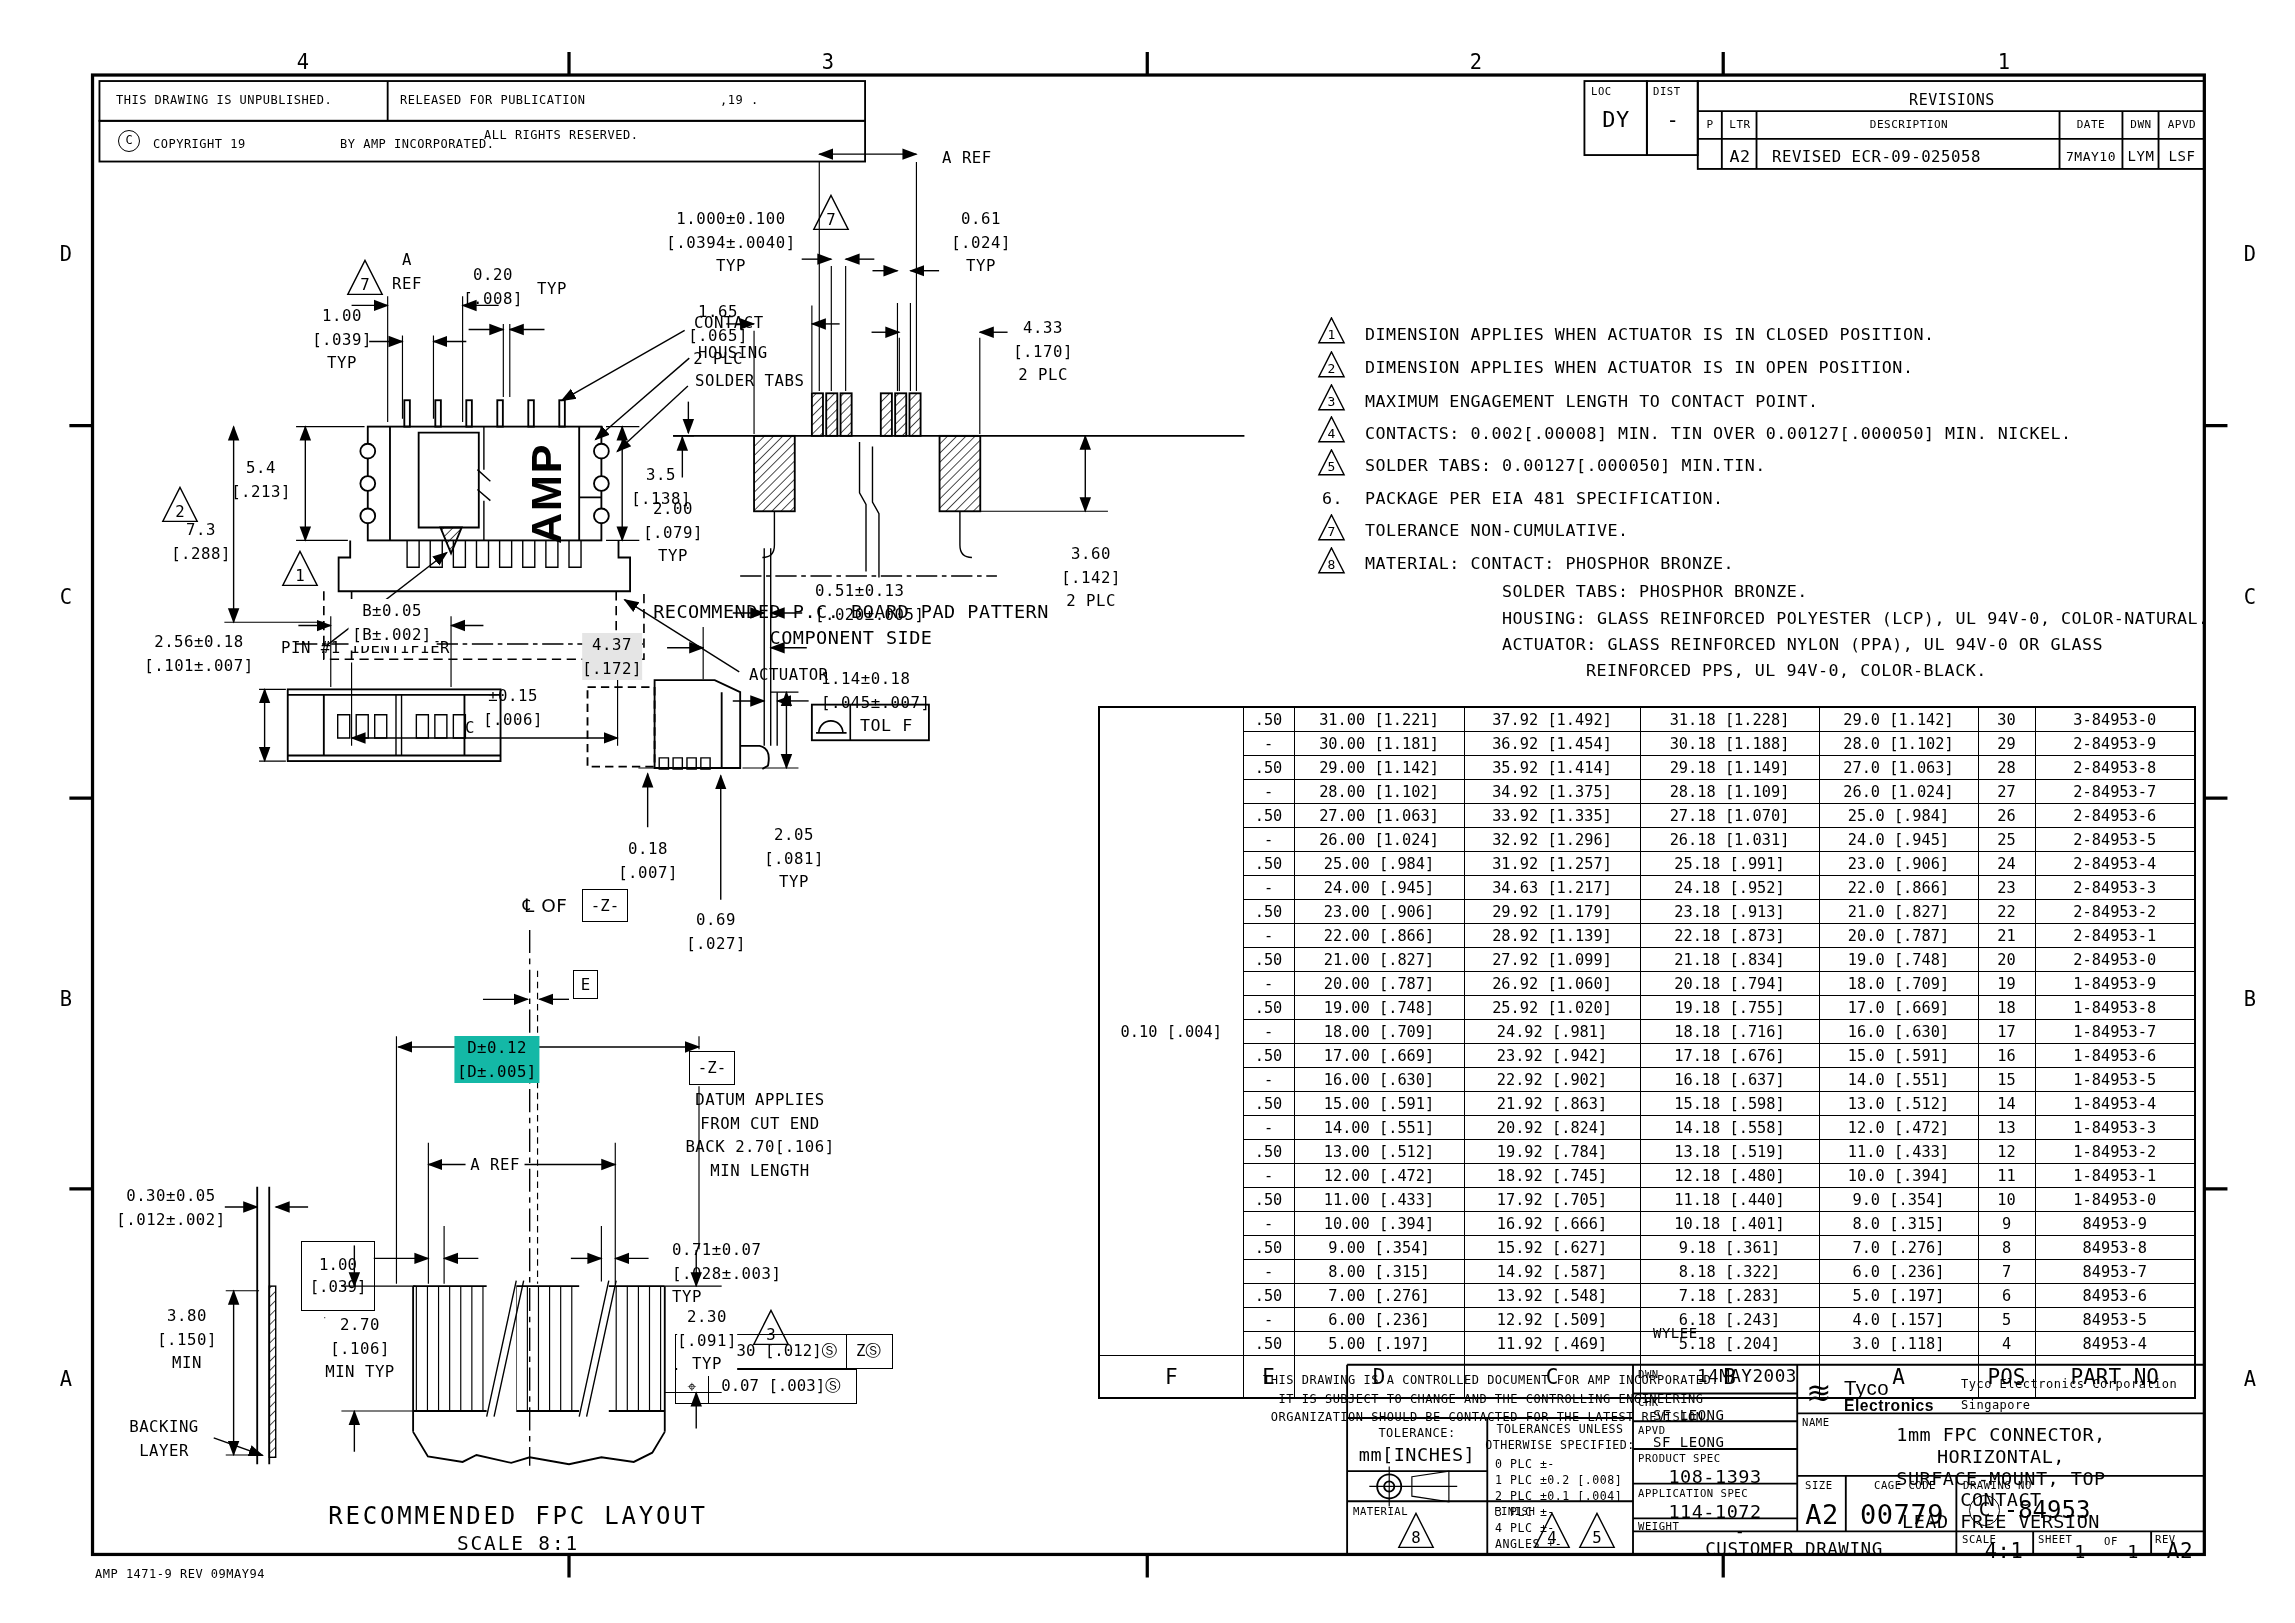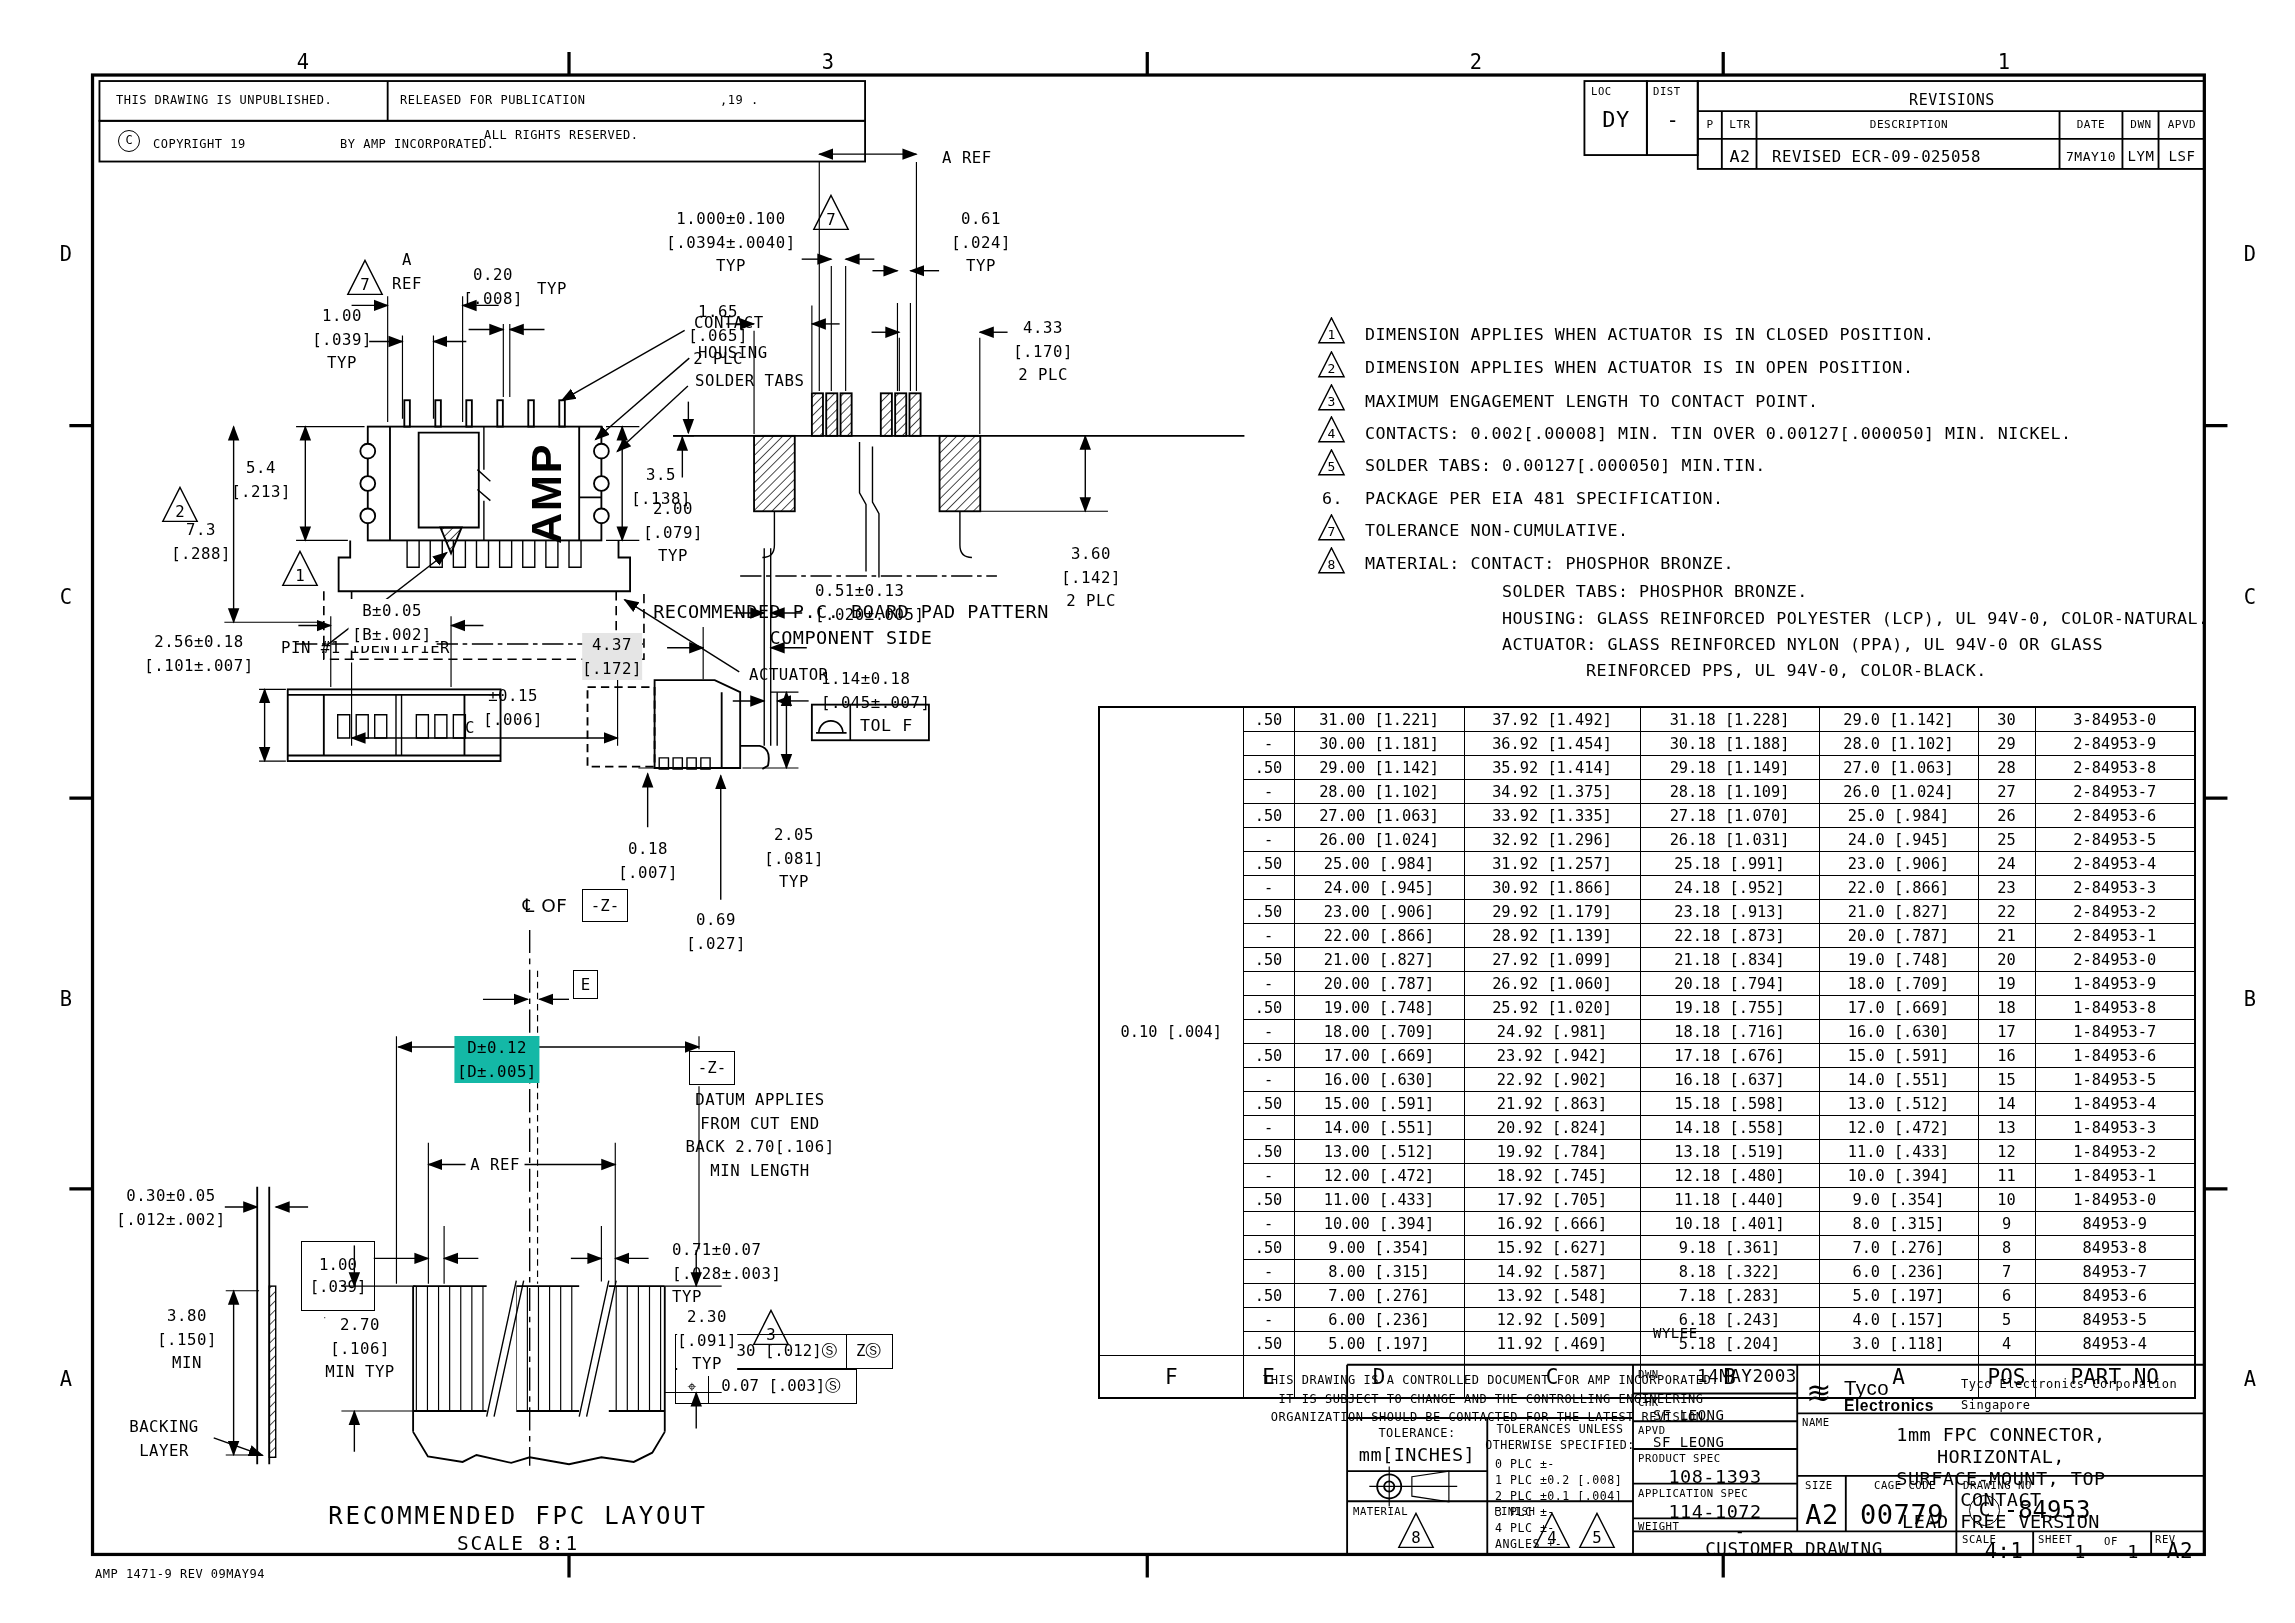--- a/index.html
+++ b/index.html
@@ -387,21 +387,21 @@
         <td>25.00 [.984]</td>
         <td>31.92 [1.257]</td>
         <td>25.18 [.991]</td>
         <td>23.0 [.906]</td>
         <td>24</td>
         <td>2-84953-4</td>
       </tr>
       <tr>
         <td>-</td>
         <td>24.00 [.945]</td>
-        <td>30.92 [1.866]</td>
+        <td>34.63 [1.217]</td>
         <td>24.18 [.952]</td>
         <td>22.0 [.866]</td>
         <td>23</td>
         <td>2-84953-3</td>
       </tr>
       <tr>
         <td>.50</td>
         <td>23.00 [.906]</td>
         <td>29.92 [1.179]</td>
         <td>23.18 [.913]</td>

